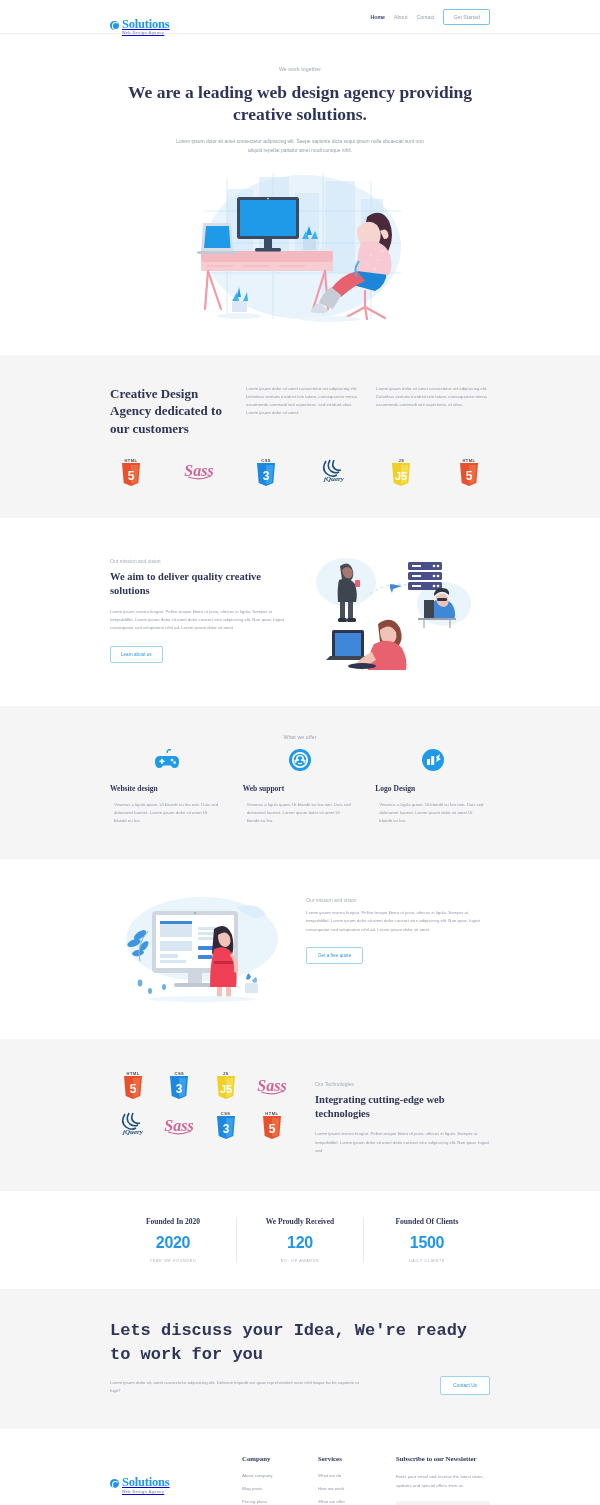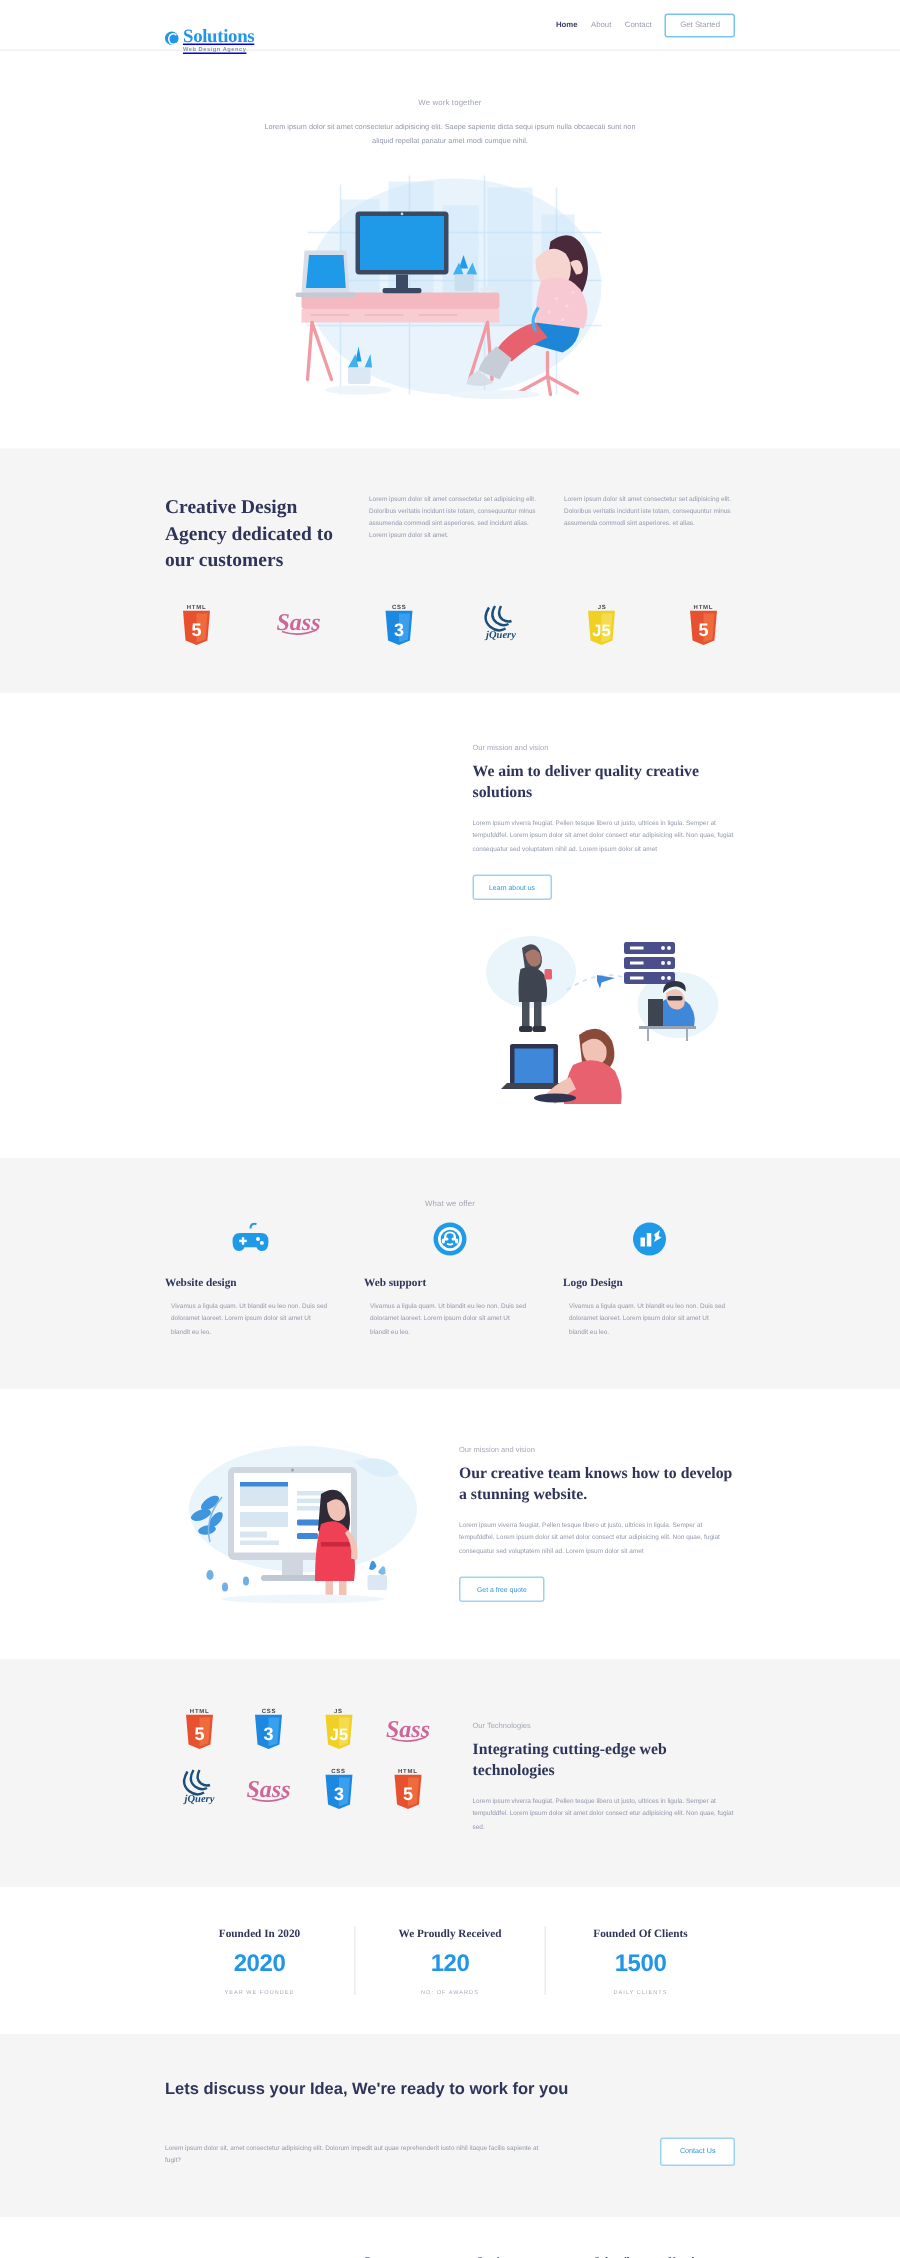--- a/index.html
+++ b/index.html
@@ -88,21 +88,21 @@
   }
   .creative-col { font-size: 4.3px; line-height: 1.85; color: #9399ab; flex: 1; }
   .logo-row { display: flex; justify-content: space-between; margin-top: 20px; padding: 0 8px; }
 
   
   .tlogo { width: 26px; display: flex; flex-direction: column; align-items: center; }
   .logo-label { font-size: 4px; font-weight: bold; letter-spacing: 0.5px; }
 
   
   .mission { padding: 34px 0 36px; }
-  .mission-row { display: flex; gap: 18px; align-items: flex-end; flex-direction: column; }
+  .mission-row { display: flex; gap: 18px; align-items: center; }
   .mission-left { width: 175px; flex: none; }
   .lbl { font-size: 5px; color: #a5aab8; margin-bottom: 6px; }
   .h2 {
     font-family: "Liberation Serif", serif;
     font-size: 10.5px; line-height: 1.35; color: #2f3558; font-weight: bold;
     margin-bottom: 9px;
   }
   .body-sm { font-size: 4.3px; line-height: 1.95; color: #9399ab; }
   .btn-learn {
     display: inline-block; margin-top: 13px;
@@ -156,23 +156,23 @@
   .stat-t {
     font-family: "Liberation Serif", serif;
     font-size: 7.5px; color: #2f3558; font-weight: bold; margin-bottom: 8px;
   }
   .stat-n { font-size: 16px; font-weight: bold; color: #2196e8; margin-bottom: 7px; letter-spacing: -0.3px; }
   .stat-s { font-size: 3.7px; color: #a8adbb; letter-spacing: 0.7px; }
 
   
   .cta { padding: 30px 0 34px; }
   .cta-h {
-    font-family: Liberation Sans, sans-serif;
-    font-size: 11px; line-height: 1.38; color: #2f3558; font-weight: bold;
-    margin-bottom: 24px;
+    font-family: Liberation Mono, monospace;
+    font-size: 17px; line-height: 1.38; color: #2f3558; font-weight: bold;
+    margin-bottom: 10px;
   }
   .cta-row { display: flex; align-items: flex-end; justify-content: space-between; gap: 20px; }
   .cta-p { font-size: 4.3px; line-height: 1.95; color: #9399ab; width: 250px; }
   .btn-contact {
     border: 1px solid #9fd2f0; border-radius: 2px; color: #2f97dd;
     font-size: 4.8px; padding: 6px 12px; background: #fff;
     text-decoration: none; white-space: nowrap; flex: none;
   }
 
   
@@ -216,20 +216,21 @@
         <a href="#">About</a>
         <a href="#">Contact</a>
         <a href="#" class="btn-outline">Get Started</a>
       </div>
     </div>
   </div>
 
   <div class="hero sec-white">
     <div class="inner">
       <div class="eyebrow">We work together</div>
+      <h1 class="serif">We are a leading web design agency providing creative solutions.</h1>
       <p>Lorem ipsum dolor sit amet consectetur adipisicing elit. Saepe sapiente dicta sequi ipsum nulla obcaecati sunt non aliquid repellat pariatur amet modi cumque nihil.</p>
     </div>
 
     <svg class="hero-art" width="250" height="160" viewBox="0 0 250 160">
       <ellipse cx="128" cy="78" rx="98" ry="72" fill="#e8f3fc"></ellipse>
       <g opacity="0.55" fill="#cfe7f9">
         <rect x="52" y="20" width="26" height="80"></rect>
           <rect x="84" y="8" width="30" height="94"></rect>
         <rect x="120" y="24" width="24" height="78"></rect>
           <rect x="150" y="12" width="30" height="92"></rect>
@@ -545,21 +546,20 @@
             <g fill="#3f95de" opacity="0.75">
               <ellipse cx="22" cy="92" rx="2.4" ry="3.4"></ellipse>
                 <ellipse cx="32" cy="100" rx="2" ry="3"></ellipse>
                 <ellipse cx="46" cy="96" rx="2" ry="3"></ellipse>
             </g>
             <ellipse cx="84" cy="108" rx="54" ry="3" fill="#eff6fb"></ellipse>
           </svg>
         </div>
         <div class="team-right">
           <div class="lbl">Our mission and vision</div>
-          <div class="h2 serif">Our creative team knows how to develop a stunning website.</div>
           <div class="body-sm">Lorem ipsum viverra feugiat. Pellen tesque libero ut justo, ultrices in ligula. Semper at tempufddfel. Lorem ipsum dolor sit amet dolor consect etur adipisicing elit. Non quae, fugiat consequatur sed voluptatem nihil ad. Lorem ipsum dolor sit amet</div>
           <a href="#" class="btn-quote">Get a free quote</a>
         </div>
       </div>
     </div>
   </div>
 
   <div class="sec-gray">
     <div class="inner tech">
       <div class="tech-row">

